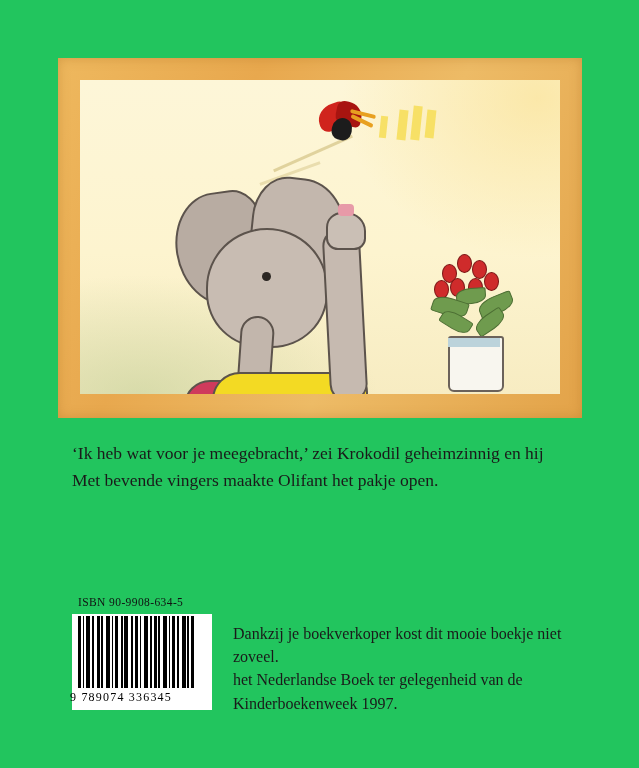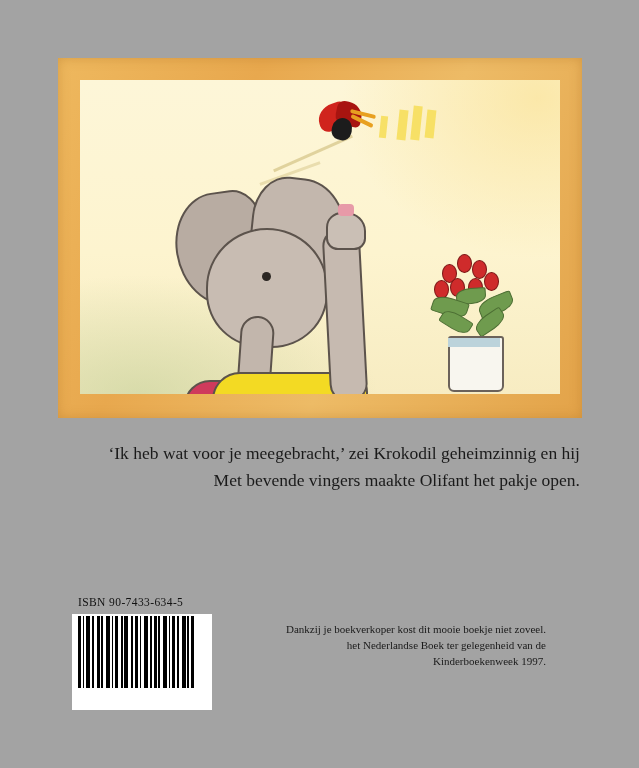--- a/index.html
+++ b/index.html
@@ -10,22 +10,21 @@
   body {
     width: 639px;
     height: 768px;
     overflow: hidden;
     font-family: "Liberation Serif", serif;
   }
   .page {
     position: relative;
     width: 639px;
     height: 768px;
-    background: #a3a3a3;
-    text-align: right;
+    background: #22c55e;
   }
 
   
   .illustration {
     position: absolute;
     left: 58px;
     top: 58px;
     width: 524px;
     height: 360px;
     background: #ebb55c;
@@ -309,24 +308,24 @@
     left: 70px;
     top: 690px;
     width: 146px;
     font-size: 12px;
     letter-spacing: 1.2px;
     color: #000;
     font-family: "Liberation Serif", serif;
   }
   .colophon {
     position: absolute;
-    left: 216px;
+    left: 233px;
     top: 622px;
     width: 330px;
-    font-size: 11px;
+    font-size: 16px;
     line-height: 1.45;
     color: #1a1a1a;
     font-family: "Liberation Serif", serif;
   }
   .colophon p { margin: 0; }
 </style>
 </head>
 <body>
 
 <div class="page">
@@ -383,21 +382,21 @@
         <div class="pot-band"></div>
       </div>
     </div>
   </div>
 
   <div class="story">
     <p>‘Ik heb wat voor je meegebracht,’ zei Krokodil geheimzinnig en hij</p>
     <p>Met bevende vingers maakte Olifant het pakje open.</p>
   </div>
 
-  <div class="isbn-text">ISBN 90-7433-634-5</div>
+  <div class="isbn-text">ISBN 90-9908-634-5</div>
   <div class="barcode-box"></div>
   <div class="barcode">
     <i style="width:3px"></i>
       <i style="width:2px;background:#fff"></i>
     <i style="width:1px"></i>
       <i style="width:2px;background:#fff"></i>
     <i style="width:4px"></i>
       <i style="width:2px;background:#fff"></i>
     <i style="width:2px"></i>
       <i style="width:3px;background:#fff"></i>
@@ -436,20 +435,21 @@
     <i style="width:3px"></i>
       <i style="width:2px;background:#fff"></i>
     <i style="width:2px"></i>
       <i style="width:3px;background:#fff"></i>
     <i style="width:4px"></i>
       <i style="width:1px;background:#fff"></i>
     <i style="width:2px"></i>
       <i style="width:2px;background:#fff"></i>
     <i style="width:3px"></i>
   </div>
+  <div class="barcode-digits">9 789074 336345</div>
 
   <div class="colophon">
     <p>Dankzij je boekverkoper kost dit mooie boekje niet zoveel.</p>
     <p>het Nederlandse Boek ter gelegenheid van de</p>
     <p>Kinderboekenweek 1997.</p>
   </div>
 
 </div>
 
 </body></html>

